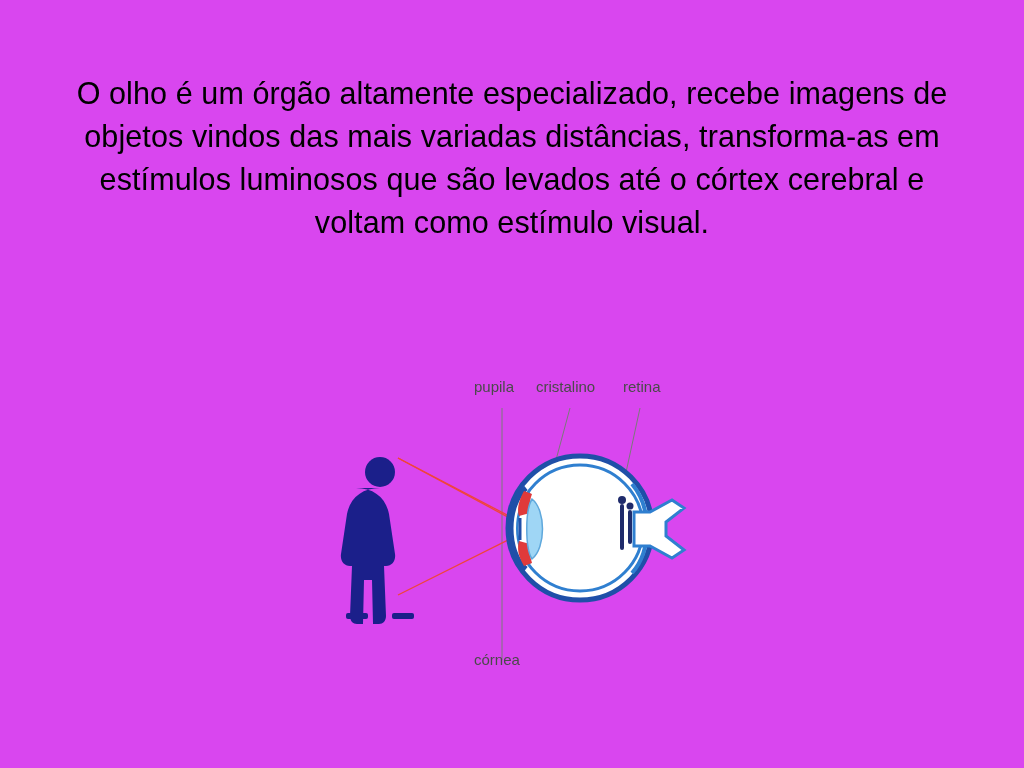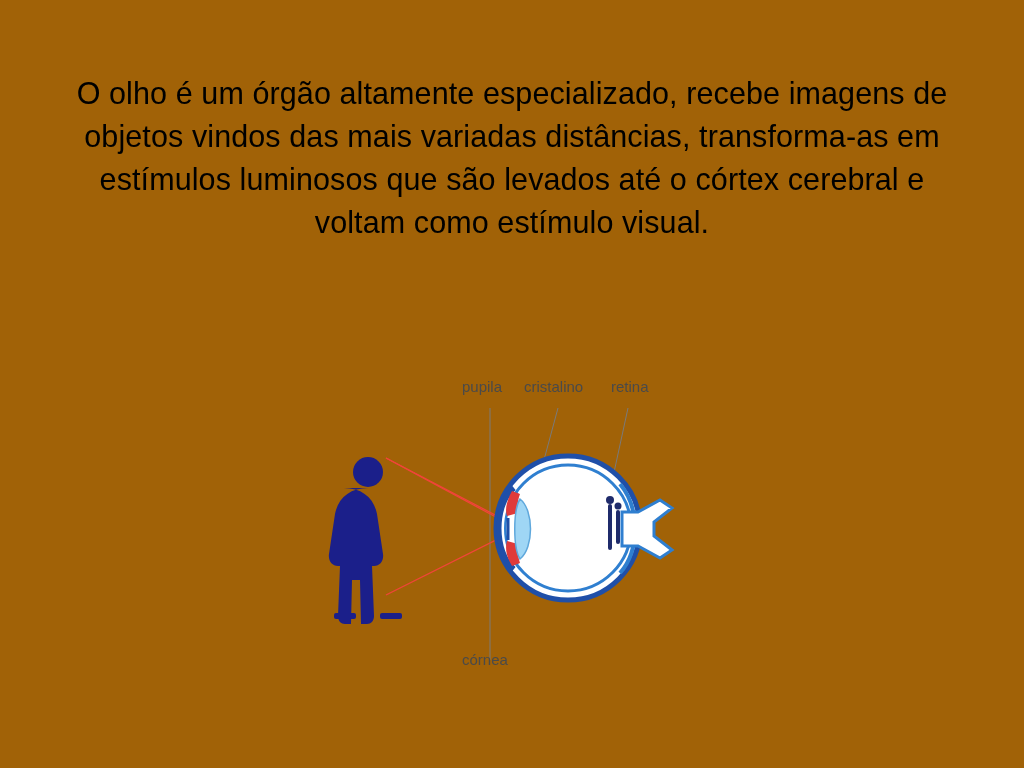--- a/index.html
+++ b/index.html
@@ -12,37 +12,37 @@
     width: 1024px;
     height: 768px;
     overflow: hidden;
     font-family: "Liberation Sans", sans-serif;
     color: #000000;
   }
   .slide {
     position: relative;
     width: 1024px;
     height: 768px;
-    background: #a16207;
+    background: #d946ef;
   }
   .slide-text {
     position: absolute;
     left: 60px;
     top: 72px;
     width: 904px;
     text-align: center;
     font-size: 30.5px;
     line-height: 43px;
     color: #000000;
     font-family: "Liberation Sans", sans-serif;
     letter-spacing: 0.1px;
   }
   .figure {
     position: absolute;
-    left: 268px;
+    left: 280px;
     top: 360px;
     width: 490px;
     height: 330px;
   }
   .figure svg {
     display: block;
   }
   .label-text {
     font-family: "Liberation Sans", sans-serif;
     font-size: 15px;

